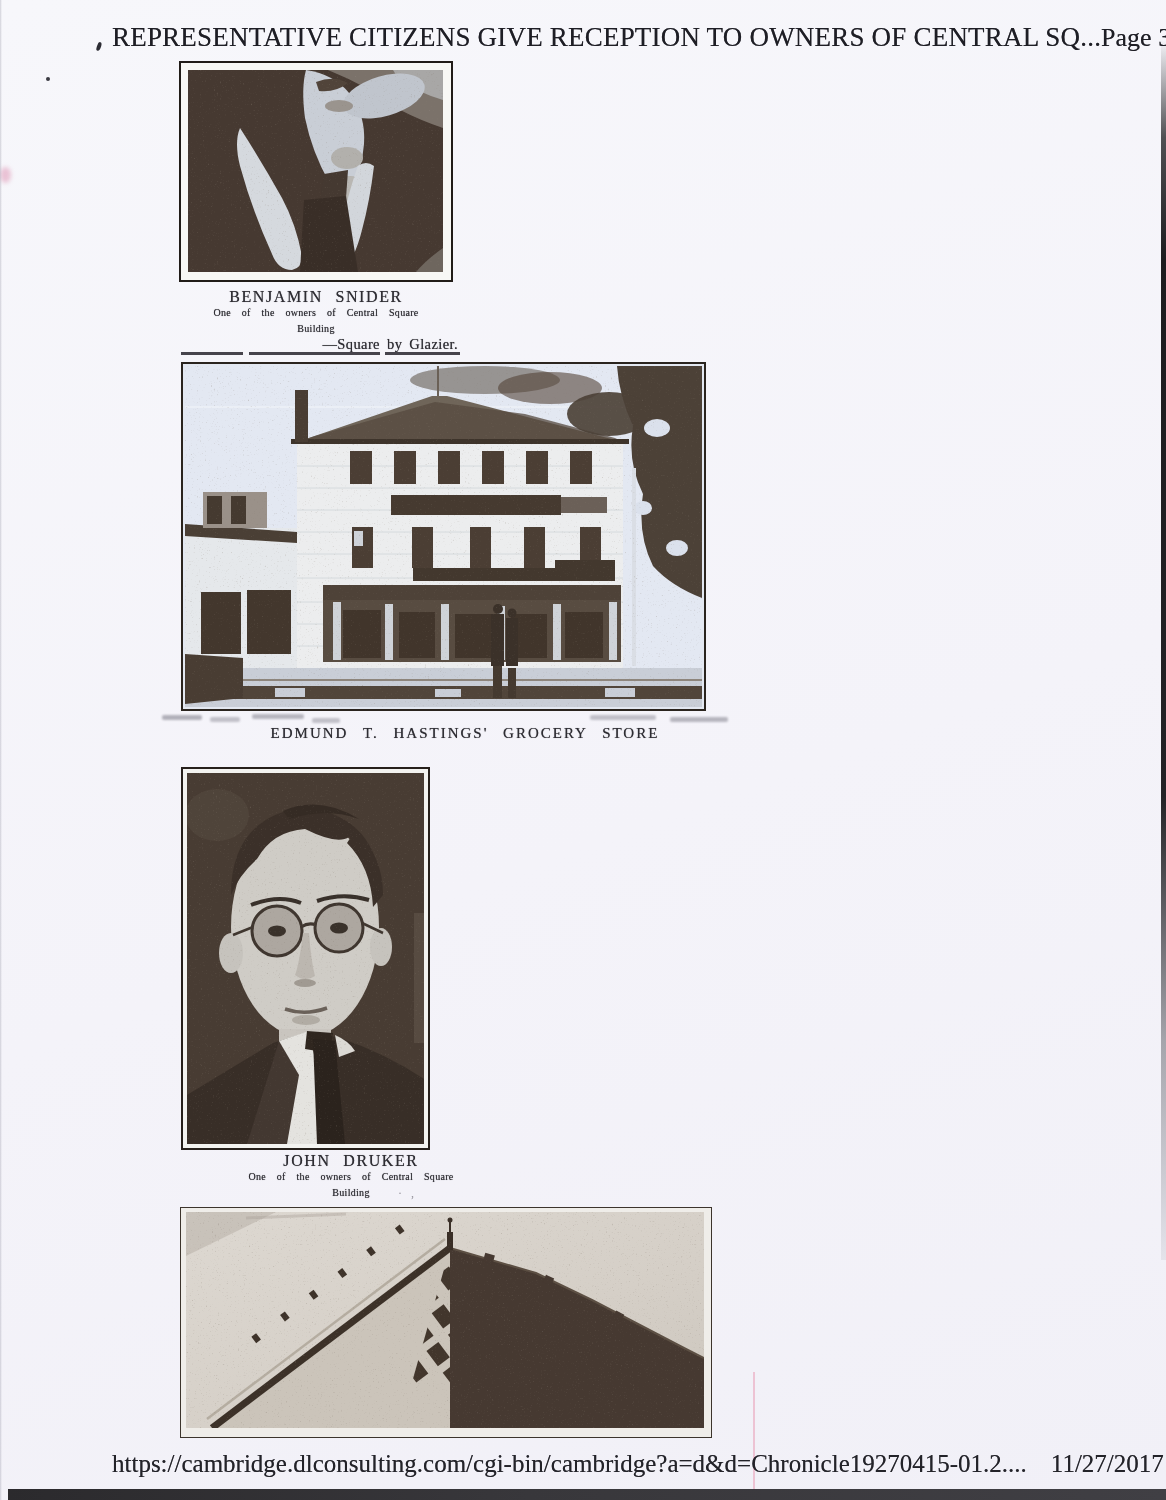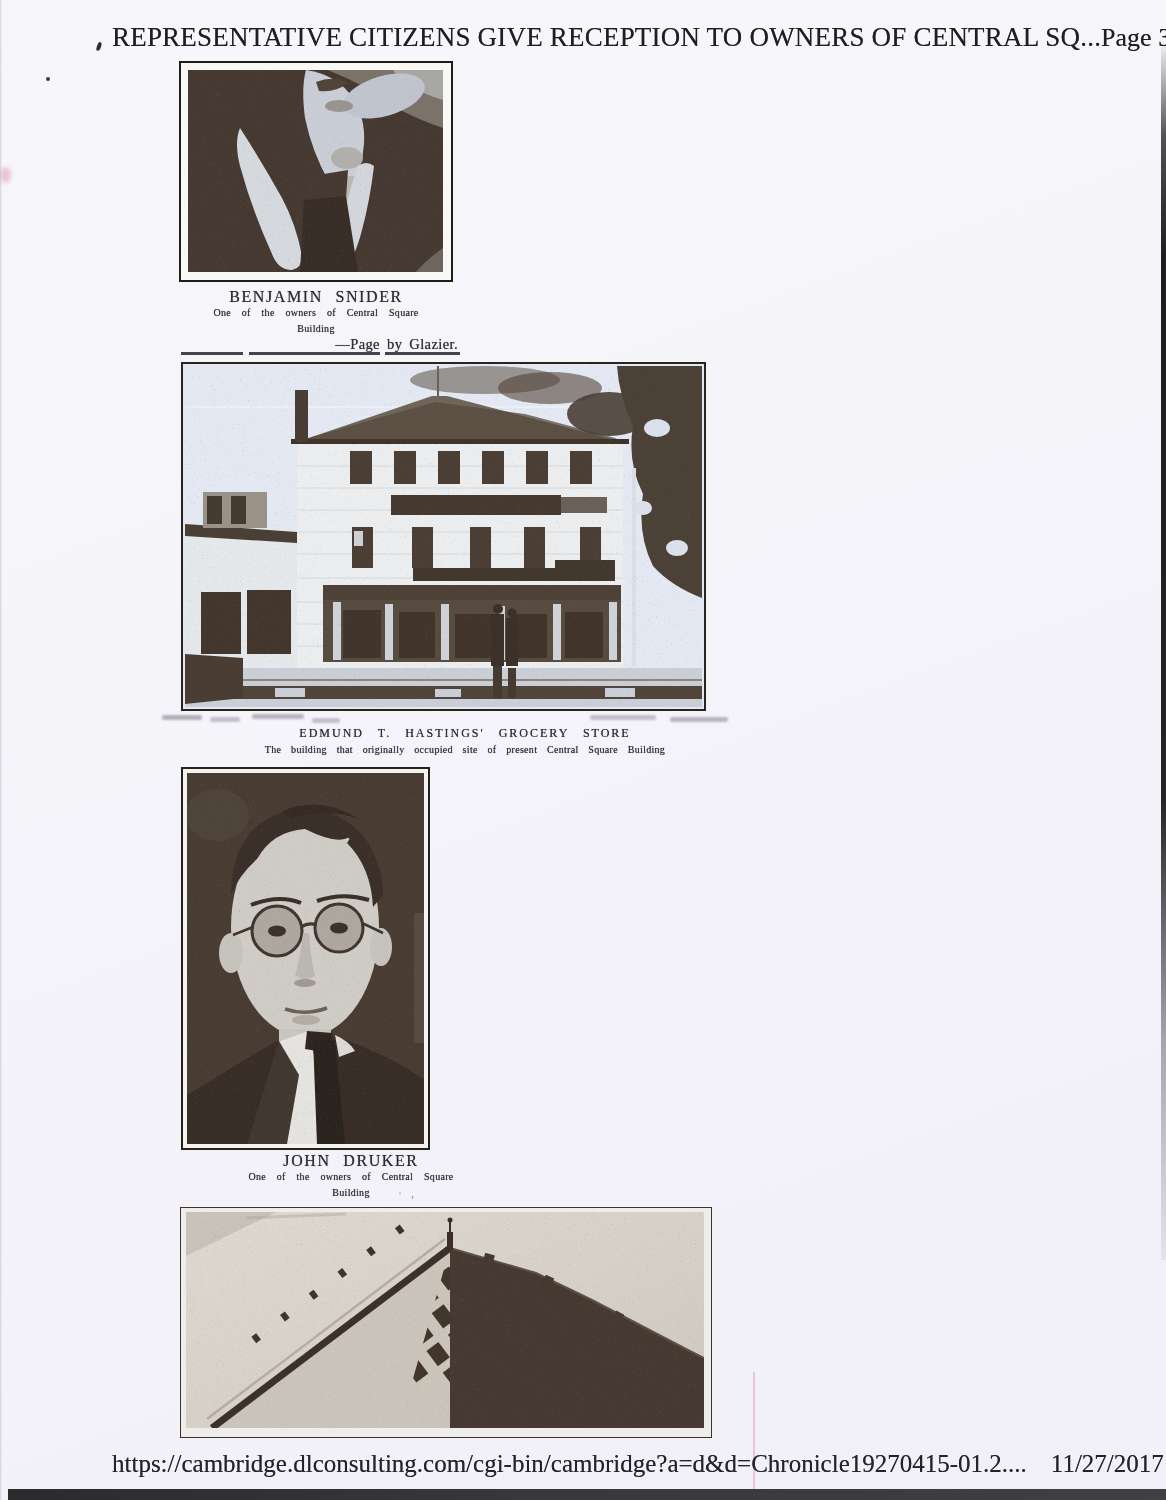--- a/index.html
+++ b/index.html
@@ -22,21 +22,21 @@
   .fig2{left:181px;top:362px;width:525px;height:349px;border:2px solid #2a241e;padding:2px;background:#e3e8f1;}
   .fig3{left:181px;top:767px;width:249px;height:383px;border:2px solid #26201b;padding:4px;background:#f3f3f0;}
   .fig4{left:180px;top:1207px;width:532px;height:231px;border:1.5px solid #3c342c;padding:4px 6px 8px 5px;background:#efede9;}
   
   .cap{position:absolute;font-weight:normal;text-align:center;color:#2e2d33;text-shadow:0 0 .7px rgba(46,45,51,.75);}
   .cap-title{font-size:16px;line-height:17px;letter-spacing:1.6px;word-spacing:7px;white-space:nowrap;}
   .cap-line{font-size:10px;line-height:15.5px;letter-spacing:.3px;word-spacing:8px;white-space:nowrap;}
   .cap-credit{font-size:14.5px;line-height:16px;letter-spacing:.4px;word-spacing:3px;text-align:right;padding-right:4px;}
   .cap1{left:170px;top:288px;width:292px;}
   .cap2{left:160px;top:712px;width:610px;}
-  .cap2 .cap-title{letter-spacing:2px;word-spacing:9px;font-size:12px;}
+  .cap2 .cap-title{letter-spacing:2px;word-spacing:9px;font-size:15px;}
   .cap2 .cap-line{word-spacing:7px;}
   .cap3{left:170px;top:1152px;width:292px;margin-left:35px;}
   
   .rule-seg{position:absolute;height:2.5px;background:#46444c;filter:blur(.3px);}
   
   .smudge{position:relative;height:13px;}
   .sm{position:absolute;height:5px;border-radius:2px;background:#8e8d98;opacity:.5;filter:blur(1px);}
   .faintmarks{position:absolute;font-size:12px;color:#55525c;opacity:.6;letter-spacing:3px;}
   
   .edge-right{position:absolute;right:0;top:40px;width:5px;height:1220px;
@@ -102,21 +102,21 @@
       <path d="M228,202 L255,202 L255,178 Q238,190 228,202 Z" fill="#6e665e"></path>
       <rect width="255" height="202" filter="url(#grainF)"></rect>
       <rect width="255" height="202" filter="url(#grainLight)" opacity=".8"></rect>
     </svg>
   </div>
 
   <div class="cap cap1">
     <div class="cap-title">BENJAMIN SNIDER</div>
     <div class="cap-line">One of the owners of Central Square</div>
     <div class="cap-line">Building</div>
-    <div class="cap-credit">—Page by Glazier.</div>
+    <div class="cap-credit">—Square by Glazier.</div>
   </div>
 
   <span class="rule-seg" style="left:181px;top:352px;width:62px;"></span>
   <span class="rule-seg" style="left:249px;top:352px;width:131px;"></span>
   <span class="rule-seg" style="left:385px;top:352px;width:75px;"></span>
 
   <div class="fig fig2">
     <svg viewBox="0 0 517 341" width="517" height="341">
       <rect width="517" height="341" fill="#e3e8f2"></rect>
       <rect y="40" width="517" height="2" fill="#f0f3f9" opacity=".6"></rect>
@@ -208,21 +208,20 @@
   <div class="cap cap2">
     <div class="smudge">
       <span class="sm" style="left:2px;top:3px;width:40px;opacity:.65"></span>
       <span class="sm" style="left:50px;top:5px;width:30px;"></span>
       <span class="sm" style="left:92px;top:2px;width:52px;opacity:.6"></span>
       <span class="sm" style="left:152px;top:6px;width:28px;"></span>
       <span class="sm" style="left:430px;top:3px;width:66px;"></span>
       <span class="sm" style="left:510px;top:5px;width:58px;opacity:.6"></span>
     </div>
     <div class="cap-title">EDMUND T. HASTINGS' GROCERY STORE</div>
-    <div class="cap-line">The building that originally occupied site of present Central Square Building</div>
   </div>
 
   <div class="fig fig3">
     <svg viewBox="0 0 237 371" width="237" height="371">
       <rect width="237" height="371" fill="#483c33"></rect>
       <ellipse cx="30" cy="42" rx="32" ry="26" fill="#55493f" opacity=".6"></ellipse>
       <rect x="227" y="140" width="10" height="130" fill="#6a5e53" opacity=".45"></rect>
 
       <ellipse cx="118" cy="154" rx="74" ry="110" fill="#cfccc6"></ellipse>
       <ellipse cx="44" cy="180" rx="12" ry="20" fill="#c6c3bd"></ellipse>

